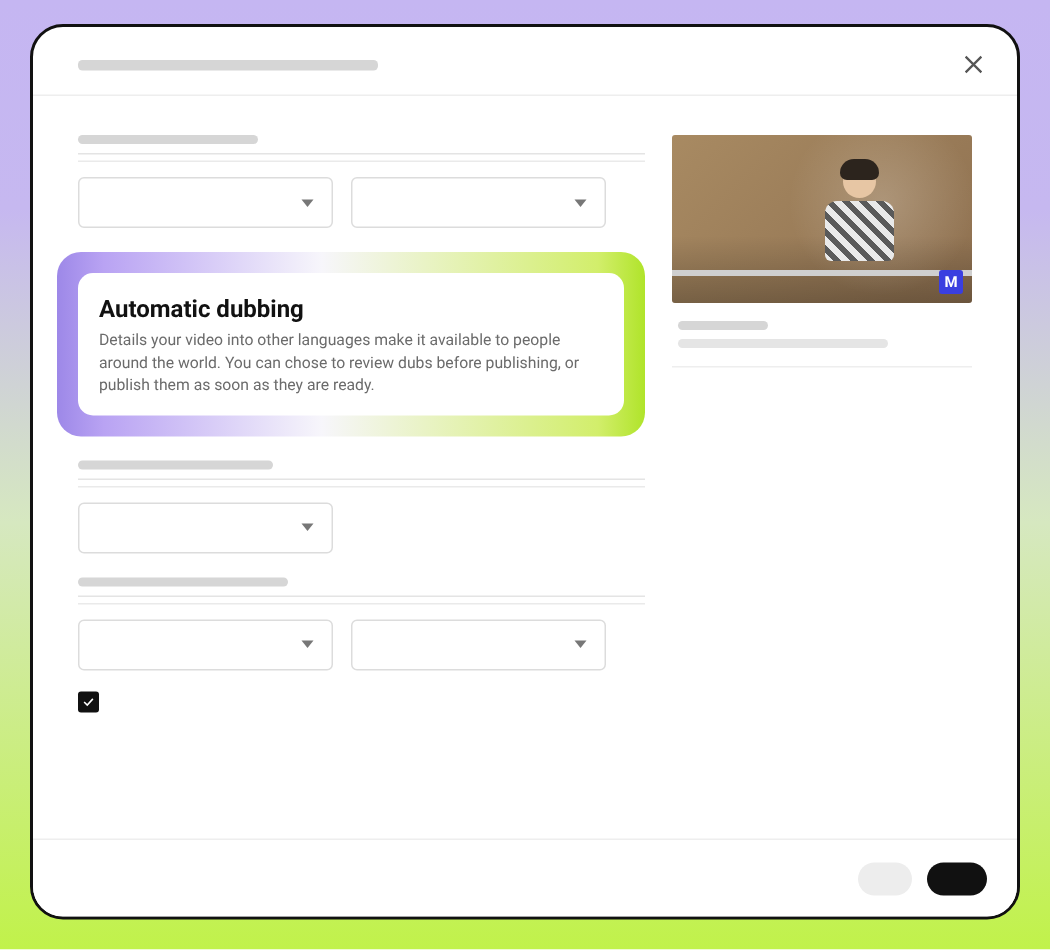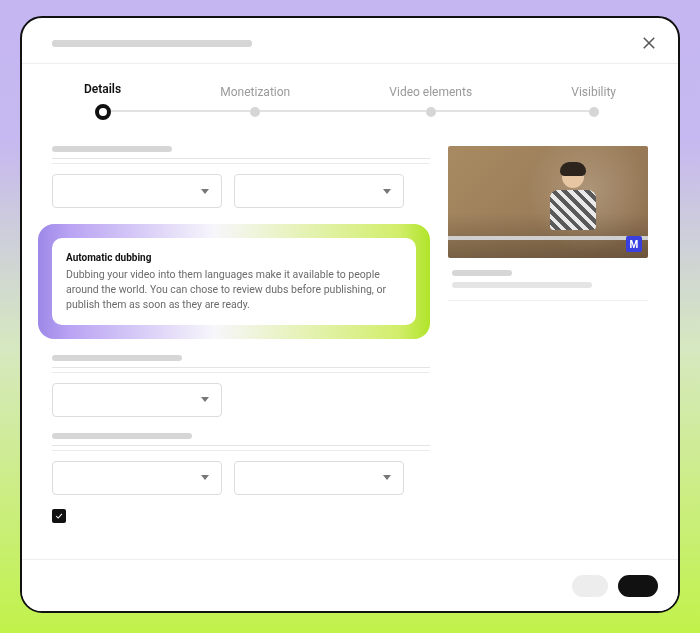--- a/index.html
+++ b/index.html
@@ -83,21 +83,21 @@
     padding: 14px 14px;
     border-radius: 16px;
     background: linear-gradient(90deg, #9d88e8 0%, #b9a3f3 8%, #f7f6fb 45%, #d2ee6b 92%, #b0e42a 100%);
     position: relative;
   }
   .highlight-inner {
     background: #fff;
     border-radius: 10px;
     padding: 14px 14px 12px 14px;
   }
-  .hi-title { font-size: 10px; font-weight: 700; color: #111; }
+  .hi-title { font-size: 16px; font-weight: 700; color: #111; }
   .hi-desc { font-size: 10.5px; line-height: 1.45; color: #6b6b6b; margin-top: 4px; }
   .chk-row { display: flex; align-items: center; gap: 8px; margin-top: 10px; }
   .chk-box {
     width: 16px; height: 16px; border: 2px solid #111; border-radius: 2px;
     background: #fff; display: inline-block; cursor: pointer;
   }
   .chk-label { font-size: 11.5px; color: #222; }
 
   .section-spacer { margin-top: 16px; }
 
@@ -181,60 +181,41 @@
 
     <button class="close-btn">
       <svg viewBox="0 0 24 24">
           <path d="M5 5 L19 19 M19 5 L5 19" fill="none"></path>
         </svg>
     </button>
 
     <div class="header-ph"></div>
     <div class="divider"></div>
 
-    <div class="stepper">
-      <div class="track"></div>
-      <div class="step active">
-        <span class="lbl">Details</span>
-        <span class="dot"></span>
-      </div>
-      <div class="step">
-        <span class="lbl">Monetization</span>
-        <span class="dot"></span>
-      </div>
-      <div class="step">
-        <span class="lbl">Video elements</span>
-        <span class="dot"></span>
-      </div>
-      <div class="step">
-        <span class="lbl">Visibility</span>
-        <span class="dot"></span>
-      </div>
-    </div>
 
     <div class="body">
       <div class="left">
 
         <div class="row-ph" style="width:120px"></div>
         <div class="row-line" style="width:100%"></div>
         <div class="row-line2" style="width:100%"></div>
 
         <div class="selects">
           <div class="select">
             <span class="caret"></span>
           </div>
           <div class="select">
             <span class="caret"></span>
           </div>
         </div>
 
         <div class="highlight-wrap">
           <div class="highlight-inner">
             <div class="hi-title">Automatic dubbing</div>
-            <div class="hi-desc">Dubbing your video into them languages make it available to people around the world. You can chose to review dubs before publishing, or publish them as soon as they are ready.</div>
+            <div class="hi-desc">Details your video into other languages make it available to people around the world. You can chose to review dubs before publishing, or publish them as soon as they are ready.</div>
           </div>
         </div>
 
         <div class="section-spacer"></div>
         <div class="row-ph" style="width:130px"></div>
         <div class="row-line" style="width:100%"></div>
         <div class="row-line2" style="width:100%"></div>
 
         <div class="selects">
           <div class="select">

